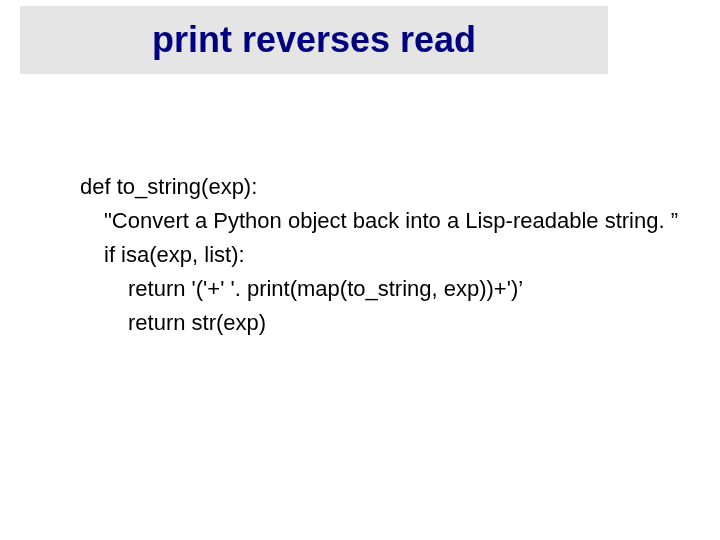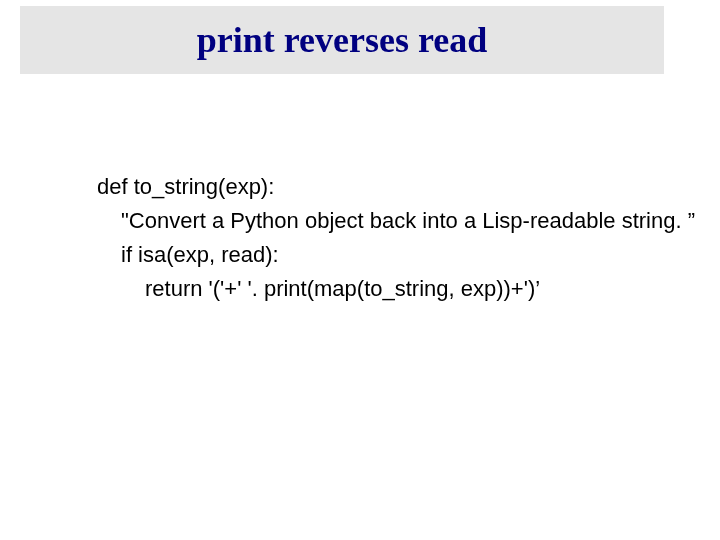--- a/index.html
+++ b/index.html
@@ -8,55 +8,54 @@
     width: 720px;
     height: 540px;
     background: #ffffff;
     font-family: Arial, Helvetica, sans-serif;
     overflow: hidden;
   }
   .title-bar {
     position: absolute;
     left: 20px;
     top: 6px;
-    width: 644px;
+    width: 588px;
     height: 68px;
     background: #e5e5e5;
     display: flex;
     align-items: center;
     justify-content: center;
-    font-family: Liberation Serif, serif;
   }
   .title-text {
     font-size: 36px;
     font-weight: bold;
     color: #000080;
     letter-spacing: 0px;
   }
   .code-block {
     position: absolute;
     left: 80px;
     top: 170px;
     font-size: 22px;
     color: #000000;
     line-height: 1.55;
-    margin-left: 17px;
   }
   .indent-1 {
     padding-left: 24px;
   }
   .indent-2 {
     padding-left: 48px;
   }
 </style>
 </head>
 <body>
 
 <div class="title-bar">
   <span class="title-text">print reverses read</span>
 </div>
 
 <div class="code-block">
   <div>def to_string(exp):</div>
   <div class="indent-1">"Convert a Python object back into a Lisp-readable string. ”</div>
-  <div class="indent-1">if isa(exp, read):</div>
+  <div class="indent-1">if isa(exp, list):</div>
   <div class="indent-2">return '('+' '. print(map(to_string, exp))+')’</div>
+  <div class="indent-2">return str(exp)</div>
 </div>
 
 </body></html>

